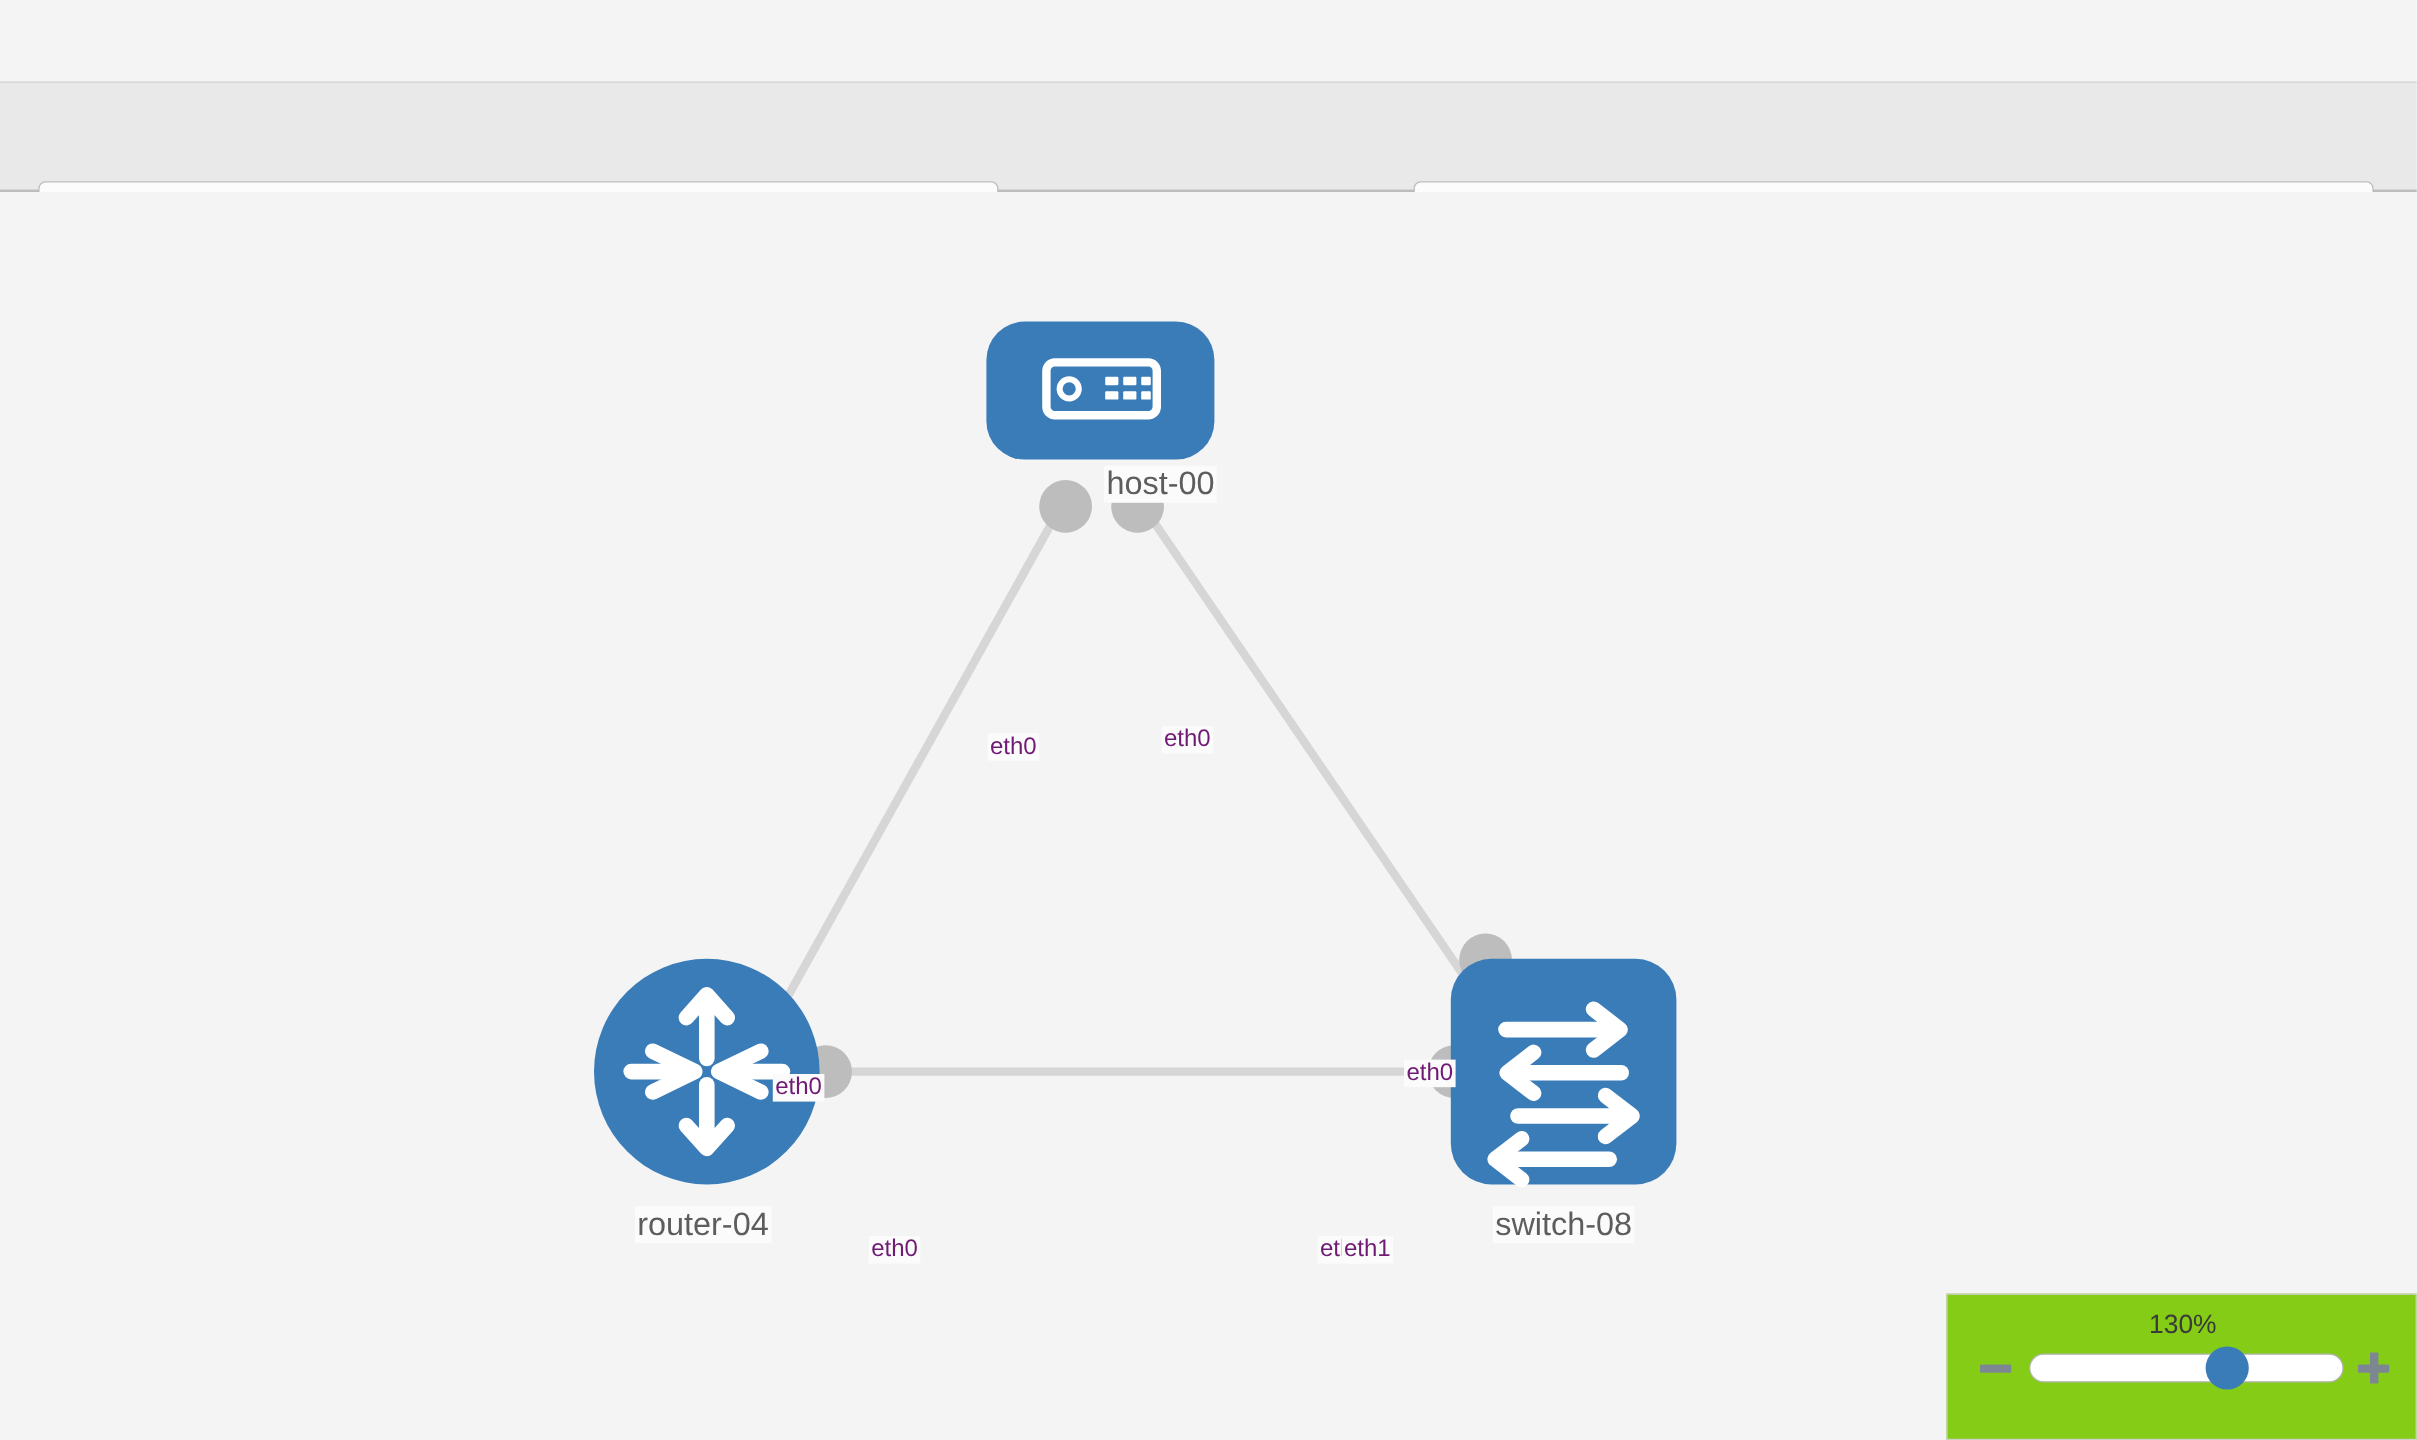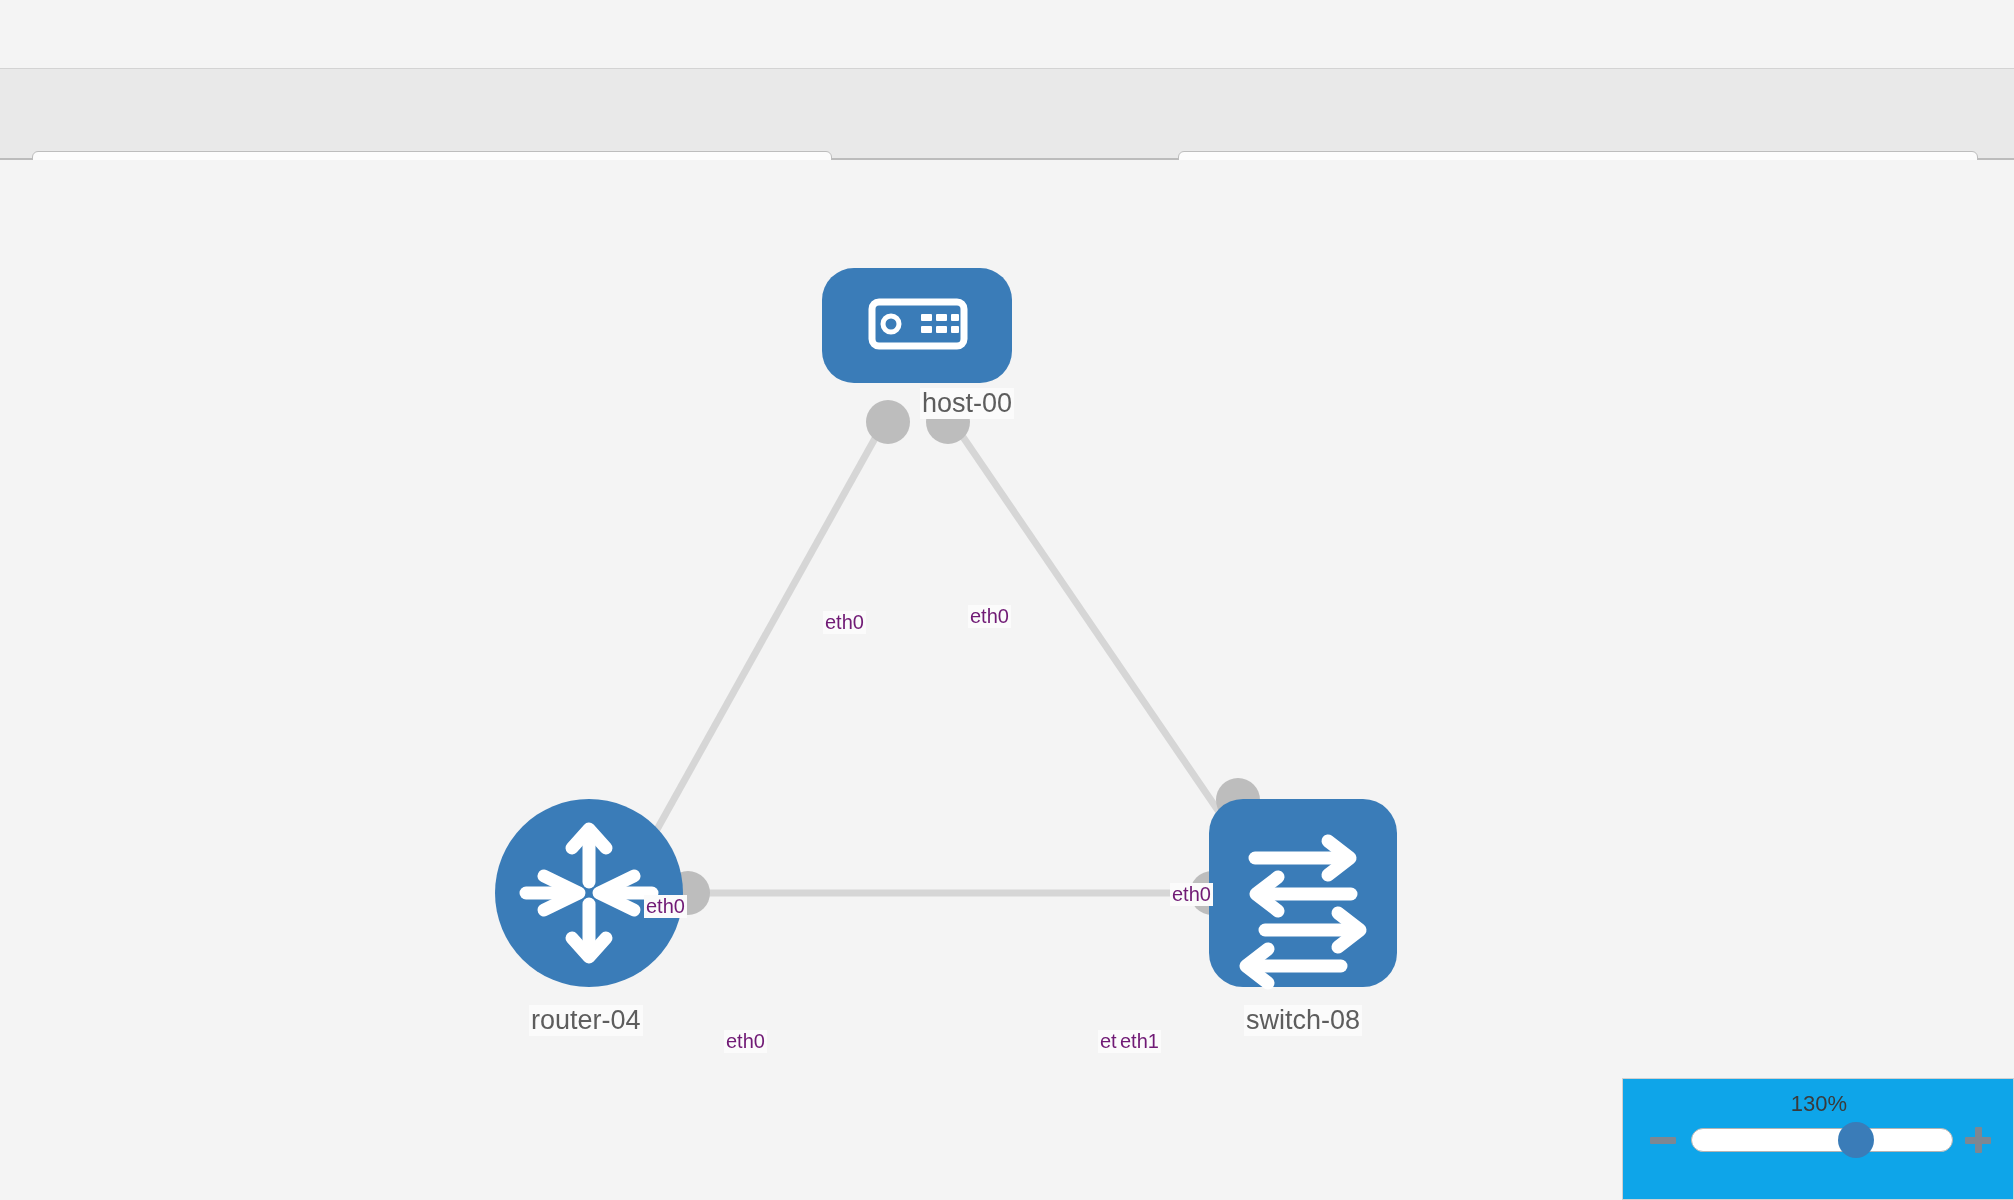--- a/index.html
+++ b/index.html
@@ -149,21 +149,21 @@
     line-height: 1.15;
   }
 
   
   .zoom-panel {
     position: absolute;
     left: 1622px;
     top: 1078px;
     width: 392px;
     height: 122px;
-    background: #0ea5e9;
+    background: #84cc16;
     border: 1px solid #d0d0d0;
     box-sizing: border-box;
   }
   .zoom-value {
     position: absolute;
     top: 12px;
     left: 0;
     width: 392px;
     text-align: center;
     font-size: 22px;

